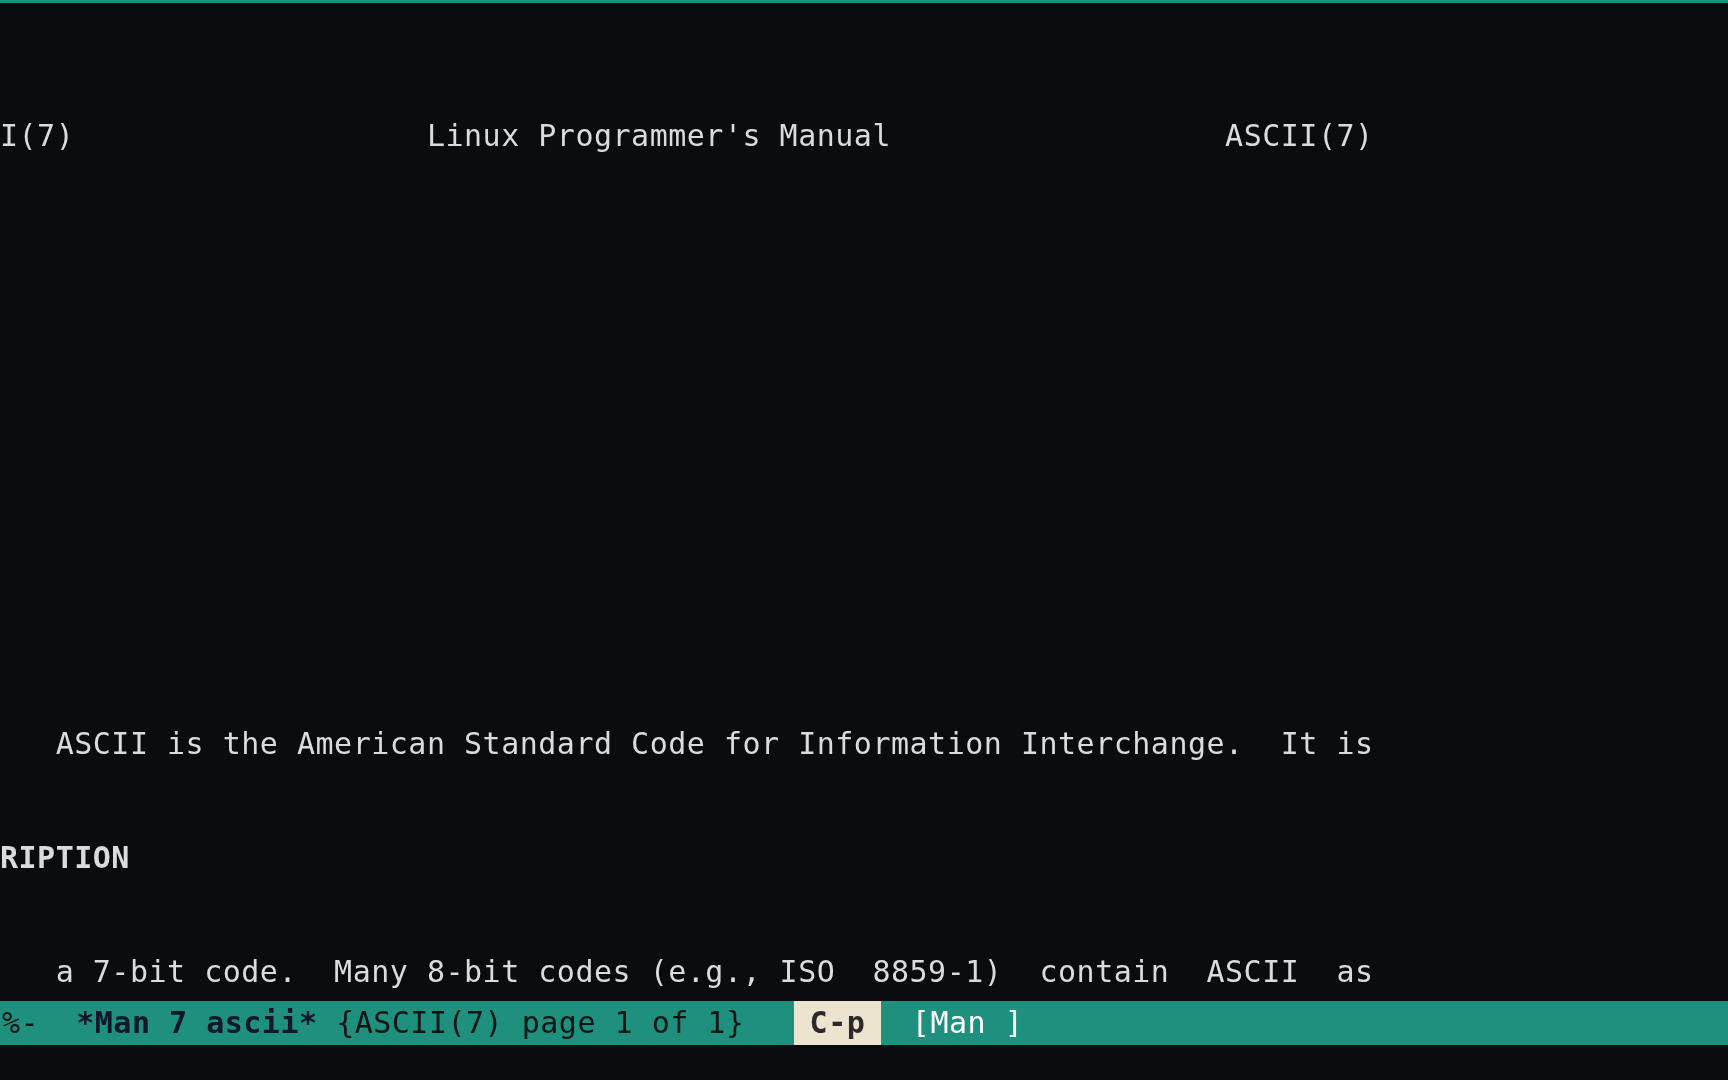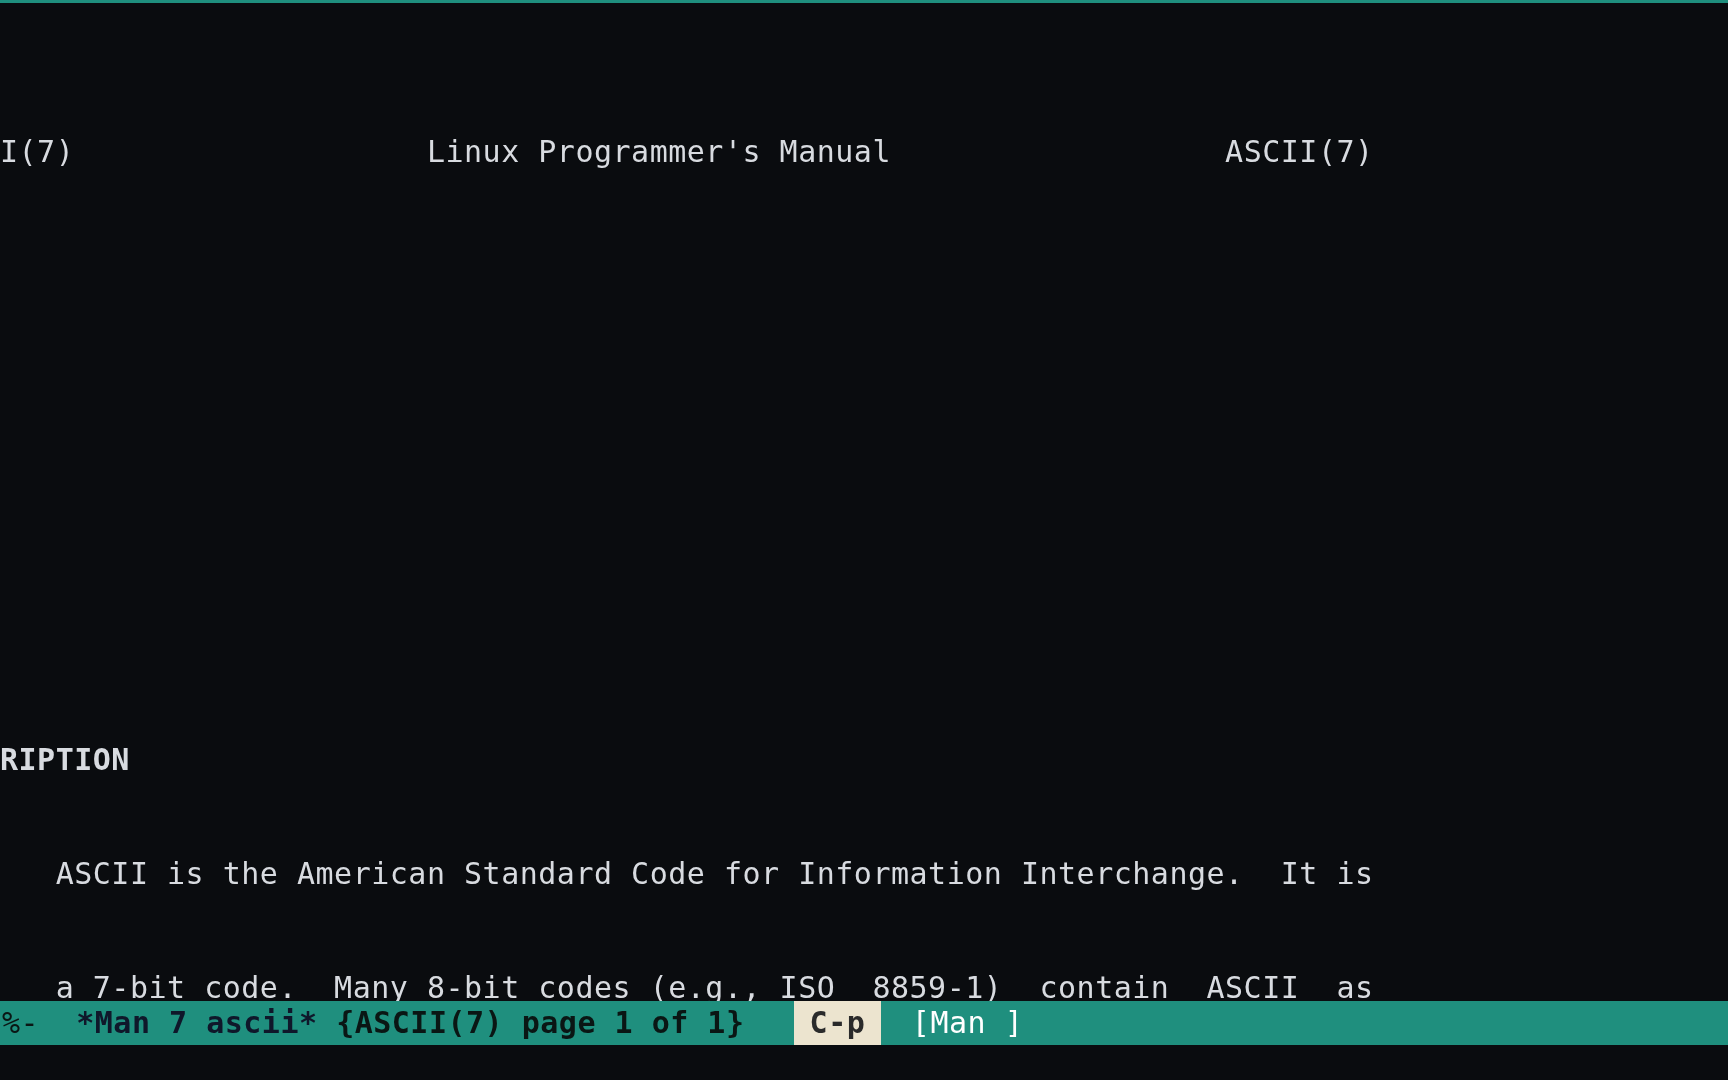--- a/index.html
+++ b/index.html
@@ -41,21 +41,21 @@
     width: 1728px;
     background: #1f8f7e;
     color: #0a1614;
     font-weight: bold;
     display: flex;
     align-items: center;
     font-size: 30px;
   }
   .modeline .ml-left { color: #0a1614; font-weight: normal; padding-left: 2px; }
   .modeline .ml-buf { font-weight: bold; color: #0f172a; }
-  .modeline .ml-paren { font-weight: bold; }
+  .modeline .ml-paren { font-weight: normal; }
   .modeline .key {
     background: #ece4cf;
     color: #2a2a2a;
     padding: 0 16px;
     margin: 0 12px;
     font-weight: bold;
     height: 44px;
     display: inline-flex;
     align-items: center;
   }
@@ -68,38 +68,37 @@
     height: 38px;
     width: 1728px;
     background: #0a0c0f;
     color: #d8dbe0;
     padding-left: 12px;
     font-weight: normal;
   }
   .header-row {
     display: block;
     width: 1728px;
-    margin-top: 16px;
   }
 </style>
 </head>
 <body>
 
 <div class="term">
 
   <div class="line header-row"><span>I(7)</span><span>                   </span><span>Linux Programmer's Manual</span><span>                  </span><span>ASCII(7)</span></div>
 
   <div class="line">&nbsp;</div>
   <div class="line">&nbsp;</div>
 
 
   <div class="line">&nbsp;</div>
 
+  <div class="line">   ASCII is the American Standard Code for Information Interchange.  It is</div>
   <div class="line section-head">RIPTION</div>
-  <div class="line">   ASCII is the American Standard Code for Information Interchange.  It is</div>
   <div class="line">   a 7-bit code.  Many 8-bit codes (e.g., ISO  8859-1)  contain  ASCII  as</div>
   
   
 
   
   
 
   
   
 

